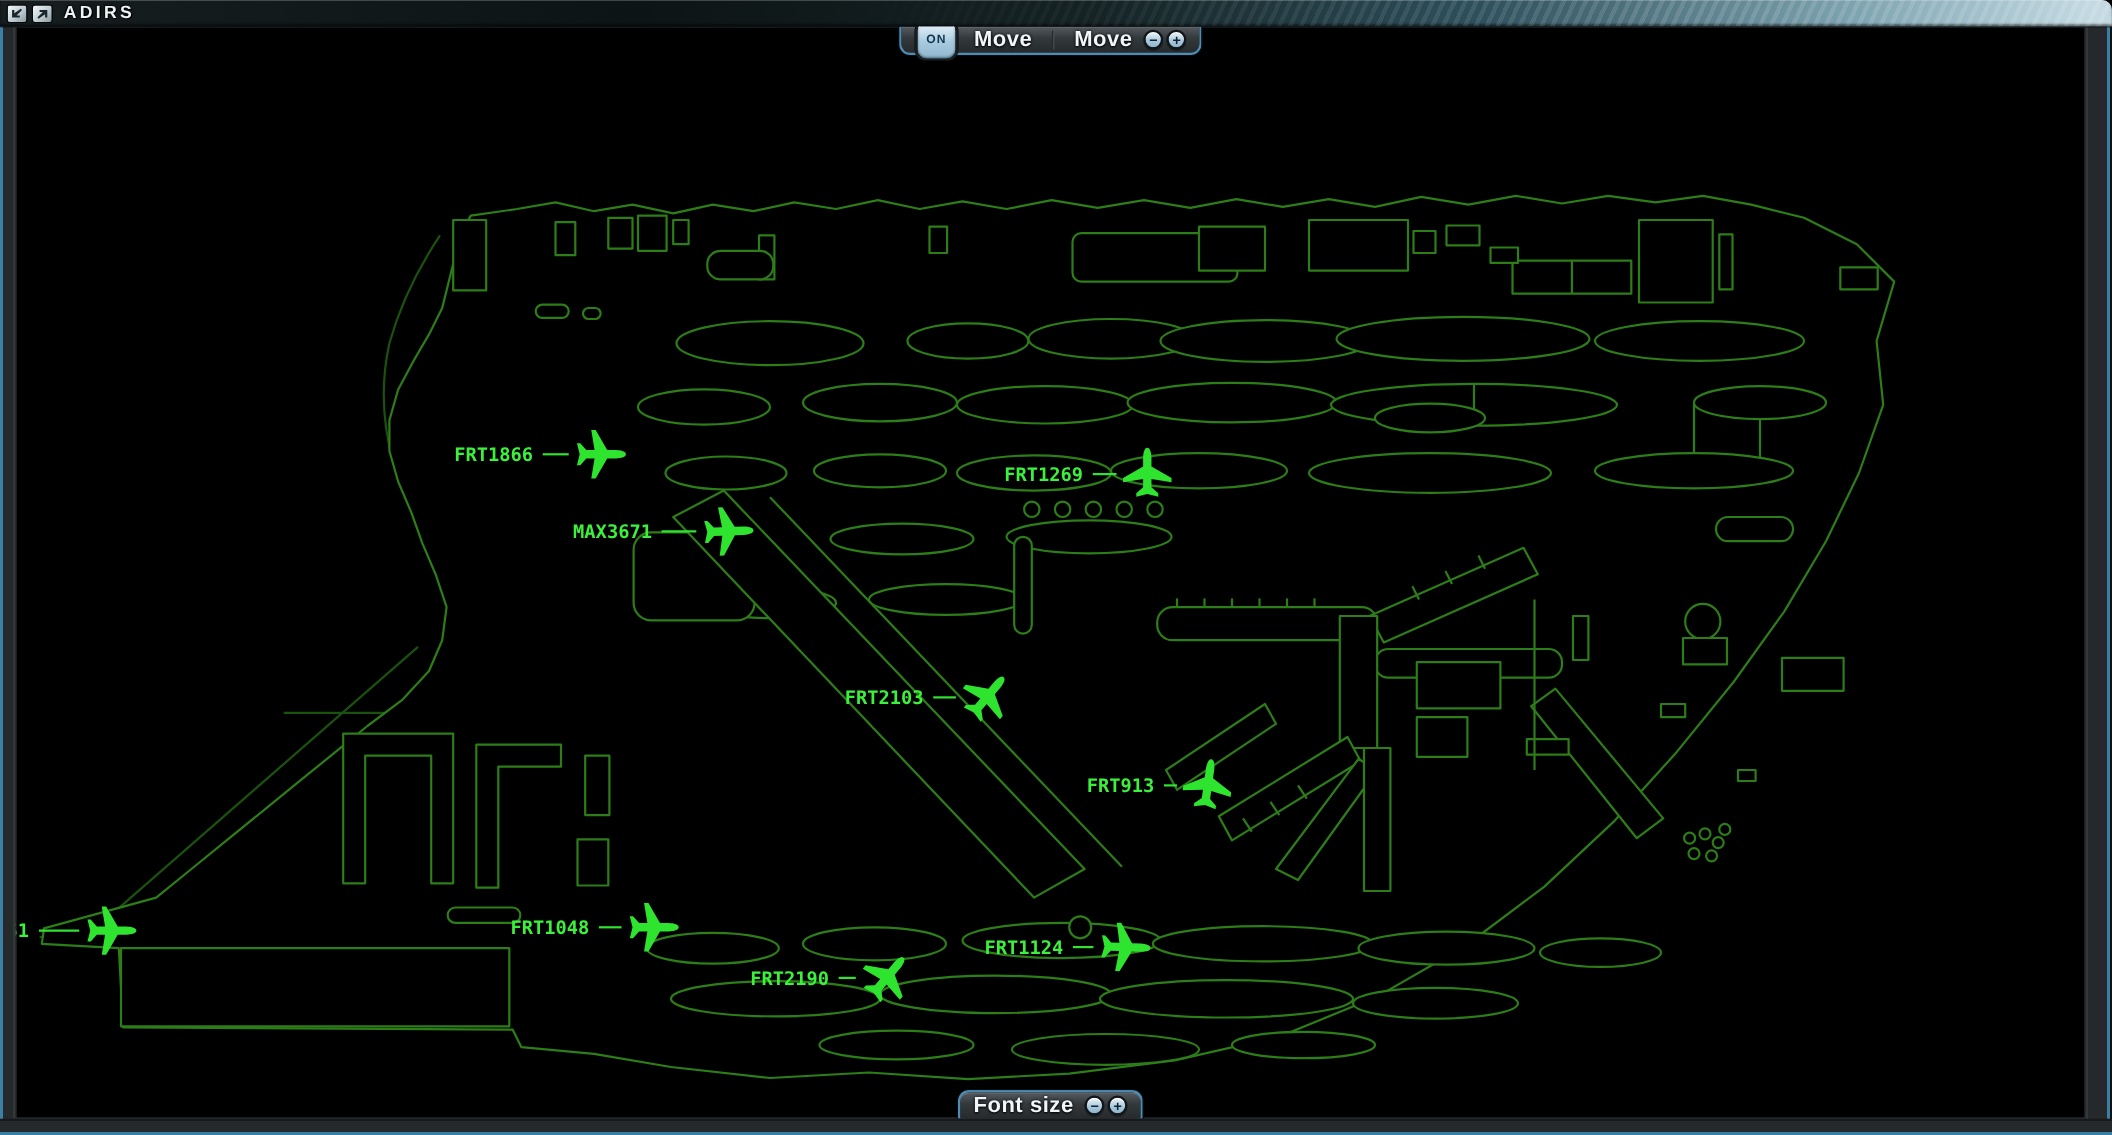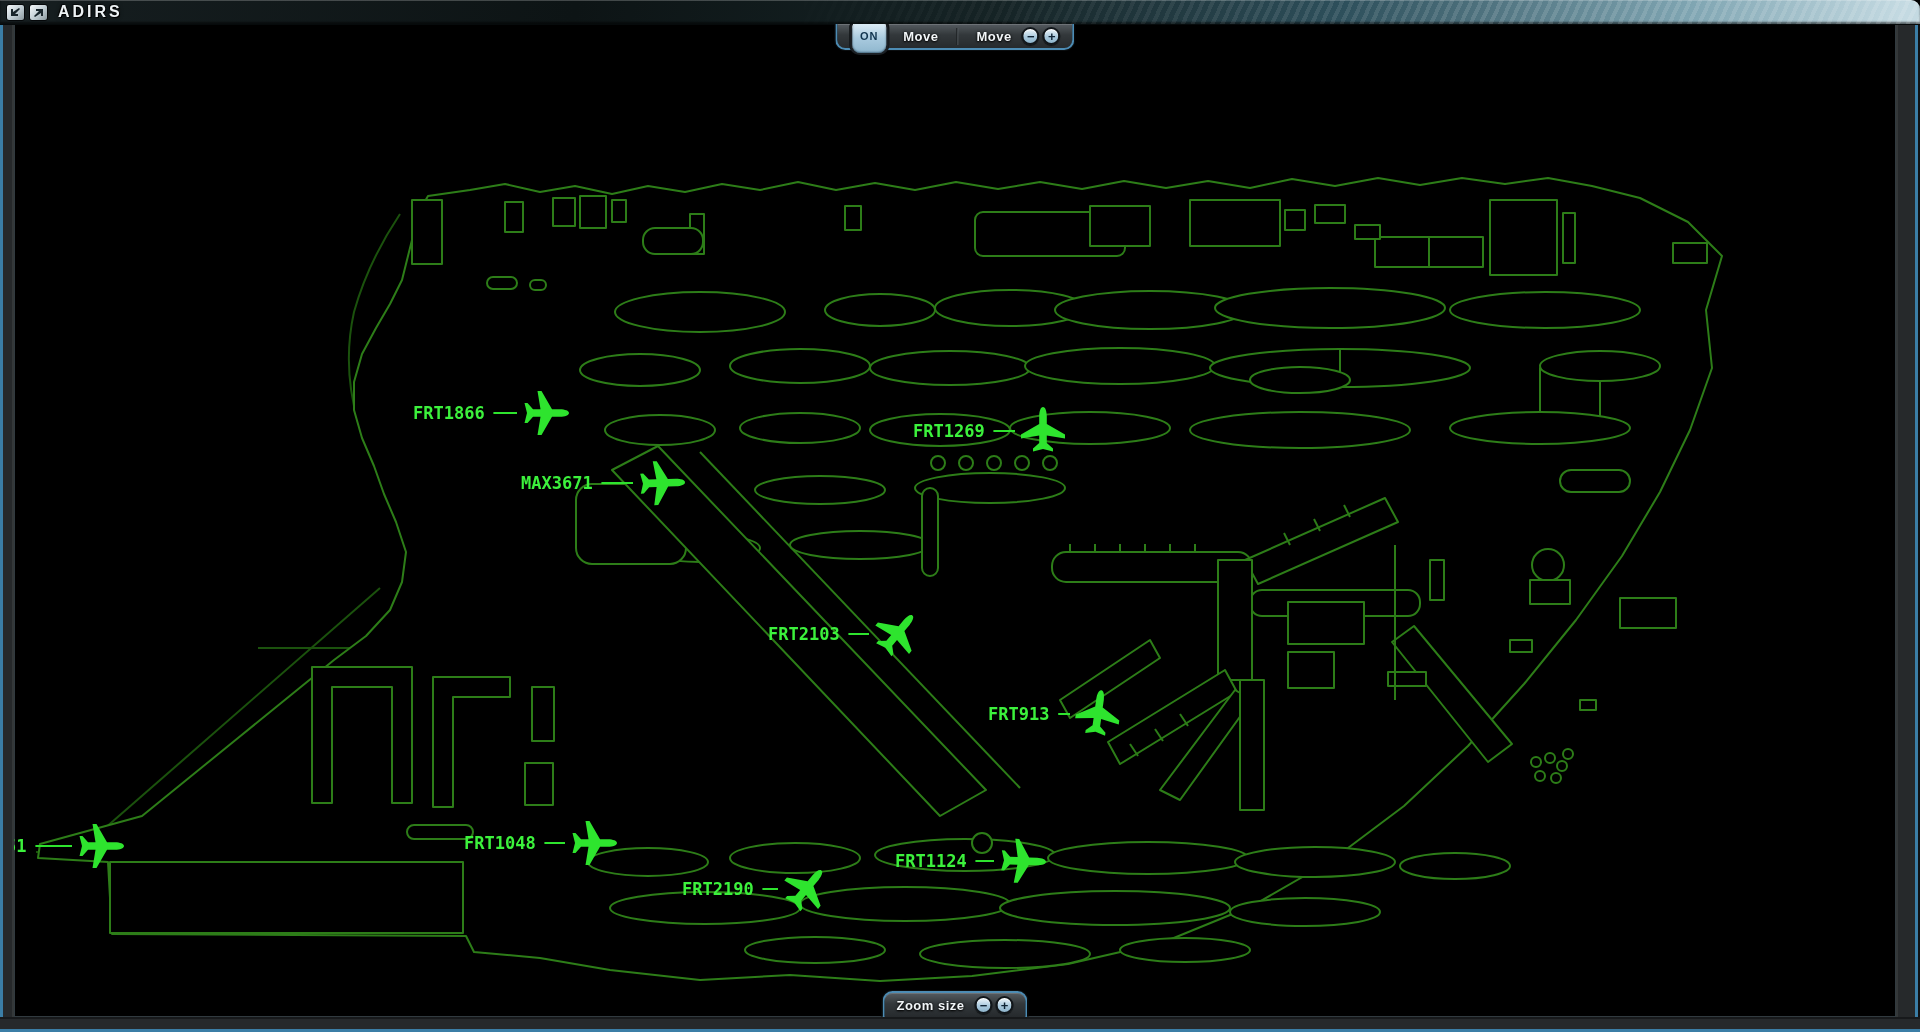--- a/index.html
+++ b/index.html
@@ -34,21 +34,21 @@
   .client{position:absolute;left:14px;right:24px;top:24px;bottom:15px;background:#000;overflow:hidden;
     box-shadow:inset 0 0 0 1px #313a3f;}
   .client svg.map{position:absolute;inset:0;width:100%;height:100%;}
   
   .panel{position:absolute;left:50%;transform:translateX(-50%);z-index:40;
     display:flex;align-items:center;height:24px;padding:0 12px;
     background:linear-gradient(180deg,#555b60,#33383b 45%,#262a2d);
     border:2px solid #4d8cb4;box-shadow:0 0 0 1px #0a0d0f,inset 0 1px 0 rgba(255,255,255,.15);}
   .panel.top{top:0;border-top:0;border-radius:0 0 10px 10px;}
   .panel.bottom{bottom:0;border-bottom:0;border-radius:10px 10px 0 0;}
-  .panel .lbl{color:#f2f6f8;font-weight:bold;font-size:13px;letter-spacing:.5px;
+  .panel .lbl{color:#f2f6f8;font-weight:bold;font-size:20px;letter-spacing:.5px;
     text-shadow:0 1px 2px #000,0 0 3px rgba(0,0,0,.7);}
   .pill-outer{background:#1c2126;border-radius:10px;padding:2px 3px;display:flex;align-items:center;
     box-shadow:inset 0 1px 2px #000;cursor:pointer;}
   .pill{min-width:34px;height:33px;border-radius:8px;display:flex;align-items:center;justify-content:center;
     background:linear-gradient(180deg,#eaf5fc,#a9cadf 55%,#8fb7ce);
     color:#11344e;font-weight:bold;font-size:11px;letter-spacing:1px;
     box-shadow:inset 0 1px 0 #fff,inset 0 -1px 2px rgba(20,50,70,.6);}
   .sep{width:2px;height:17px;margin:0 4px;background:linear-gradient(90deg,#141719,#5a6166);}
   .round-btn{width:18px;height:18px;border-radius:50%;border:2px solid #11161a;box-sizing:border-box;
     background:linear-gradient(180deg,#f0f7fb,#abcade 55%,#8fb5cc);
@@ -290,21 +290,21 @@
         <span class="sep"></span>
         <span class="gap14"></span>
       <span class="lbl">Move</span>
       <span class="gap10"></span>
       <span class="round-btn">−</span>
       <span class="gap3"></span>
       <span class="round-btn">+</span>
     </div>
 
     <div class="panel bottom">
-      <span class="lbl">Zoom size</span>
+      <span class="lbl">Font size</span>
       <span class="gap10"></span>
       <span class="round-btn">−</span>
       <span class="gap3"></span>
       <span class="round-btn">+</span>
     </div>
 
   </div>
 </div>
 
 </body></html>

